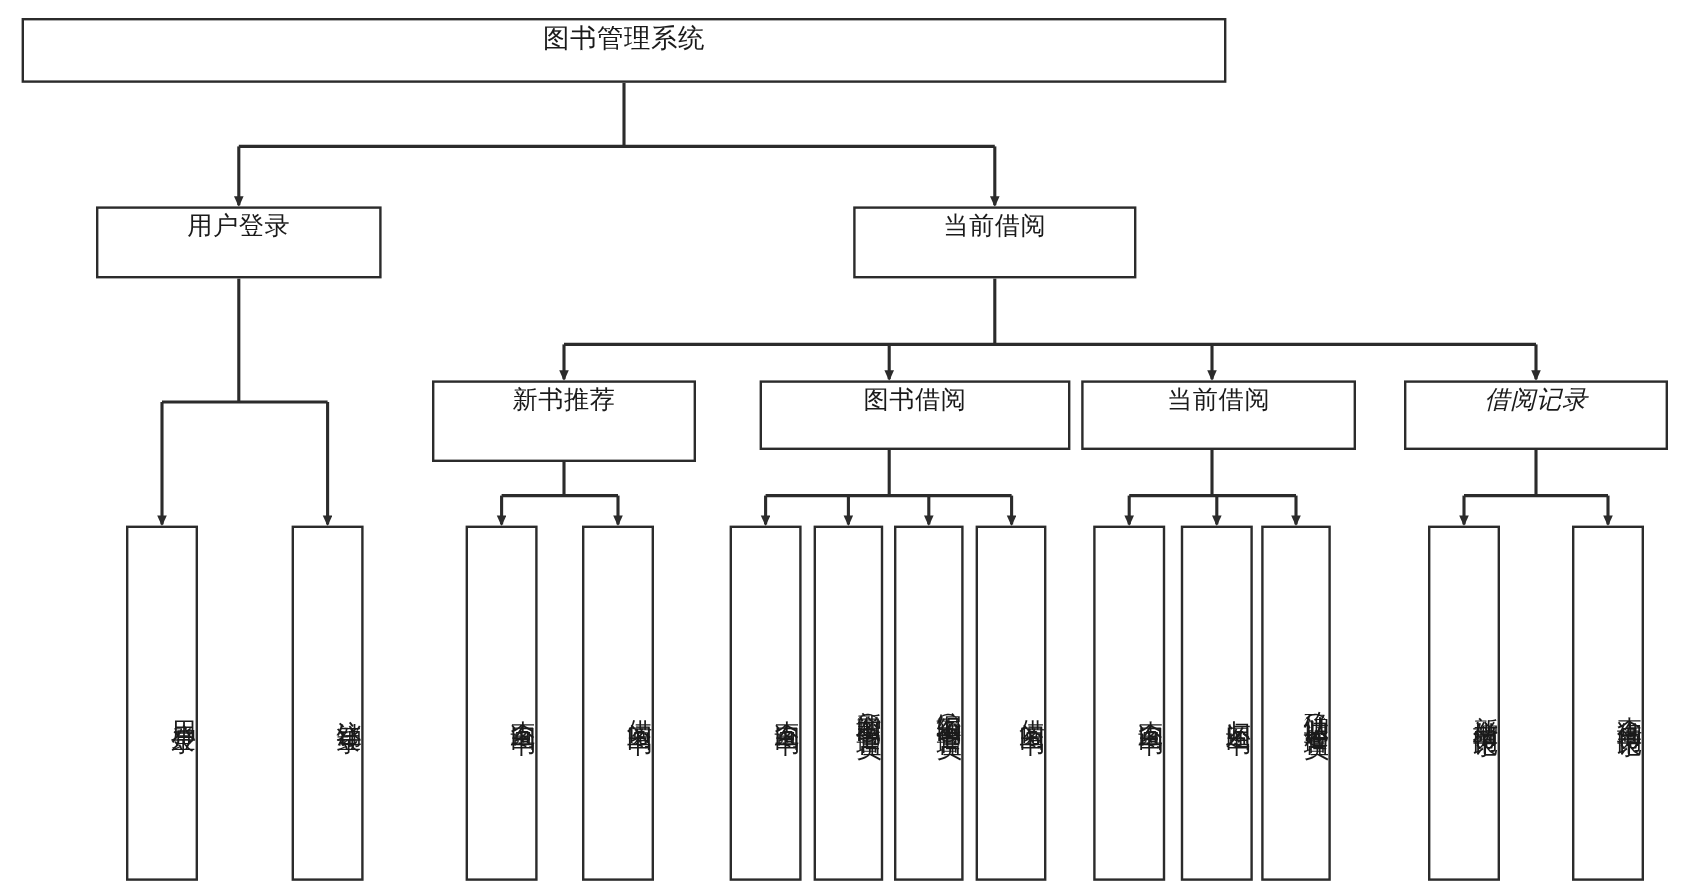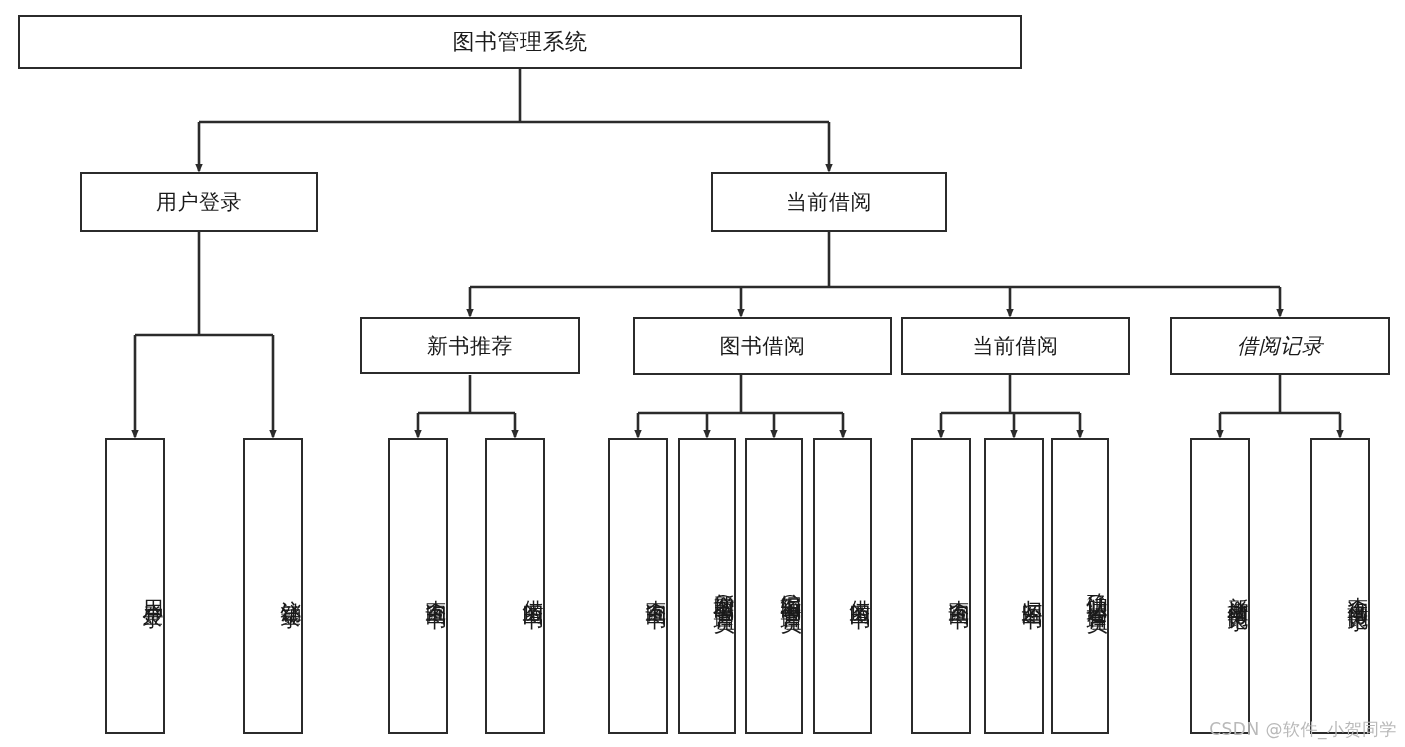--- a/index.html
+++ b/index.html
@@ -23,21 +23,20 @@
     top: 0;
     width: 1405px;
     height: 747px;
   }
   .node {
     position: absolute;
     box-sizing: border-box;
     border: 2.5px solid #2b2b2b;
     background: #ffffff;
     display: flex;
-    align-items: center;
     justify-content: center;
     color: #1a1a1a;
   }
   .node.horizontal {
     writing-mode: horizontal-tb;
     font-size: 21px;
     letter-spacing: 0.5px;
   }
   .node.vertical {
     writing-mode: vertical-rl;
@@ -118,21 +117,21 @@
   <div id="nodes-layer">
       <div class="node horizontal root" style="left: 18px; top: 15px; width: 1004px; height: 54px;">
         <span>图书管理系统</span>
       </div>
       <div class="node horizontal" style="left: 80px; top: 172px; width: 238px; height: 60px;">
         <span>用户登录</span>
       </div>
       <div class="node horizontal" style="left: 711px; top: 172px; width: 236px; height: 60px;">
         <span>当前借阅</span>
       </div>
-      <div class="node horizontal" style="left: 360px; top: 317px; width: 220px; height: 57px;">
+      <div class="node horizontal" style="left: 360px; top: 317px; width: 220px; height: 68px;">
         <span>新书推荐</span>
       </div>
       <div class="node horizontal" style="left: 633px; top: 317px; width: 259px; height: 58px;">
         <span>图书借阅</span>
       </div>
       <div class="node horizontal" style="left: 901px; top: 317px; width: 229px; height: 58px;">
         <span>当前借阅</span>
       </div>
       <div class="node horizontal" style="left: 1170px; top: 317px; width: 220px; height: 58px; font-style: italic;">
         <span>借阅记录</span>
@@ -171,14 +170,13 @@
         <span>确认归还（管理员）</span>
       </div>
       <div class="node vertical" style="left: 1190px; top: 438px; width: 60px; height: 296px;">
         <span>新增借阅记录</span>
       </div>
       <div class="node vertical" style="left: 1310px; top: 438px; width: 60px; height: 296px;">
         <span>查询借阅记录</span>
       </div>
     </div>
 
-  <div id="watermark">CSDN @软件_小贺同学</div>
 </div>
 
 </body></html>

